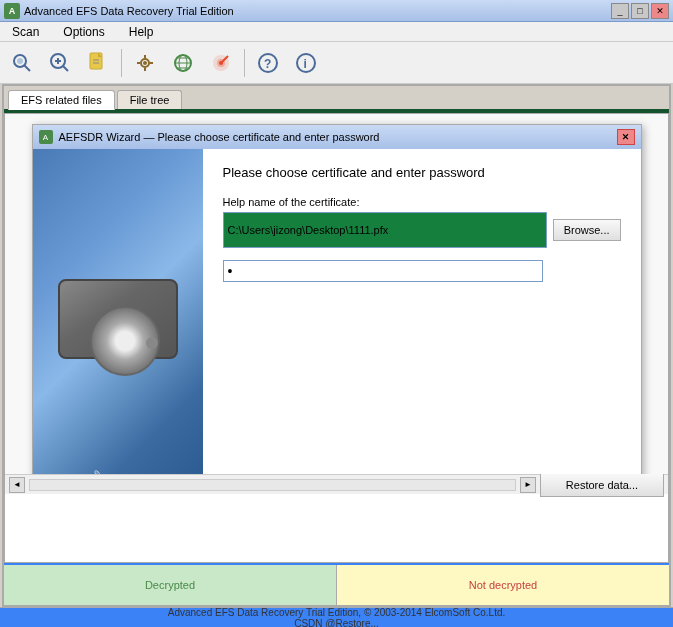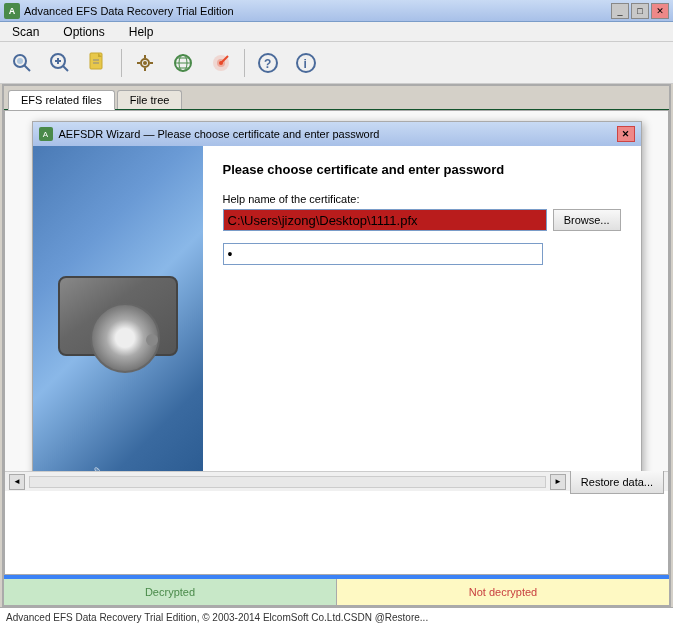--- a/index.html
+++ b/index.html
@@ -84,21 +84,21 @@
       border-radius: 2px;
     }
     .toolbar-separator { width: 1px; height: 28px; background: #bbb; margin: 0 3px; }
 
     
     .tab-bar {
       background: #d4d0c8;
       display: flex;
       align-items: flex-end;
       padding: 4px 4px 0 4px;
-      border-bottom: 1px solid #14532d;
+      border-bottom: 4px solid #14532d;
     }
     .tab {
       padding: 3px 12px;
       background: #e8e4dc;
       border: 1px solid #aaa;
       border-bottom: none;
       cursor: pointer;
       margin-right: 2px;
       font-size: 11px;
       border-radius: 3px 3px 0 0;
@@ -223,42 +223,42 @@
       transform-origin: center;
       white-space: nowrap;
     }
 
     .wizard-form {
       flex: 1;
       padding: 16px 20px;
     }
     .wizard-form-title {
       font-size: 13px;
-      font-weight: bold;
+      font-weight: normal;
       margin-bottom: 16px;
       color: #000;
     }
     .form-label {
       font-size: 11px;
       margin-bottom: 4px;
       color: #000;
     }
     .form-row {
       display: flex;
       align-items: center;
       gap: 6px;
       margin-bottom: 12px;
     }
     .form-input {
       flex: 1;
-      height: 22px;
+      height: 36px;
       border: 1px solid #7a9cc8;
       padding: 0 4px;
-      font-size: 13px;
-      background: #b91c1c;
+      font-size: 11px;
+      background: #15803d;
     }
     .browse-btn {
       padding: 2px 10px;
       height: 22px;
       background: linear-gradient(to bottom, #f8f8f8, #e0e0e0);
       border: 1px solid #aaa;
       cursor: pointer;
       font-size: 11px;
     }
     .password-input {
@@ -296,62 +296,63 @@
       display: flex; align-items: center; justify-content: center;
       cursor: pointer; font-size: 8px;
     }
     .scroll-track {
       flex: 1;
       height: 12px;
       background: #e8e8e8;
       border: 1px solid #ccc;
     }
     .restore-btn {
-      padding: 2px 10px;
+      padding: 2px 25px;
       height: 24px;
       background: linear-gradient(to bottom, #f8f8f8, #e0e0e0);
       border: 1px solid #aaa;
       cursor: pointer;
       font-size: 11px;
       white-space: nowrap;
     }
 
     
     .status-bar {
-      height: 30px;
-      display: flex;
-      border-top: 4px solid #3b82f6;
+      height: 42px;
+      display: flex;
+      border-top: 2px solid #3b82f6;
     }
     .status-decrypted {
       flex: 1;
       background: #c8e8c8;
       border-right: 1px solid #aaa;
       display: flex; align-items: center; justify-content: center;
       font-size: 11px;
       color: #4a8a4a;
     }
     .status-not-decrypted {
       flex: 1;
       background: #fef9c3;
       display: flex; align-items: center; justify-content: center;
       font-size: 11px;
       color: #c84040;
     }
 
     
     .app-footer {
       height: 20px;
-      background: #ffffff;
+      background: #3b82f6;
       border-top: 1px solid #aaa;
       display: flex;
       align-items: center;
-      justify-content: flex-start;
+      justify-content: center;
       padding: 0 6px;
       font-size: 10px;
       color: #333;
+      flex-direction: column;
     }
 
     
     .app-wrapper {
       display: flex;
       flex-direction: column;
       height: 627px;
     }
     .content-wrapper {
       display: flex;

